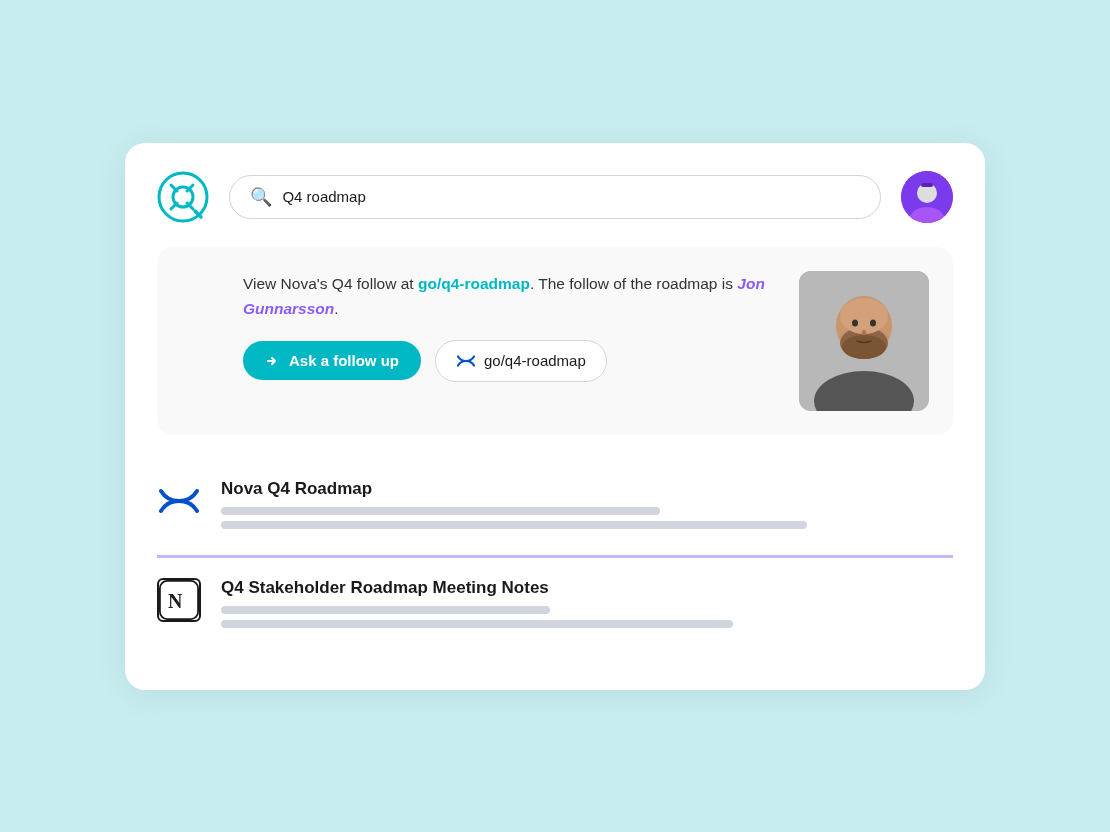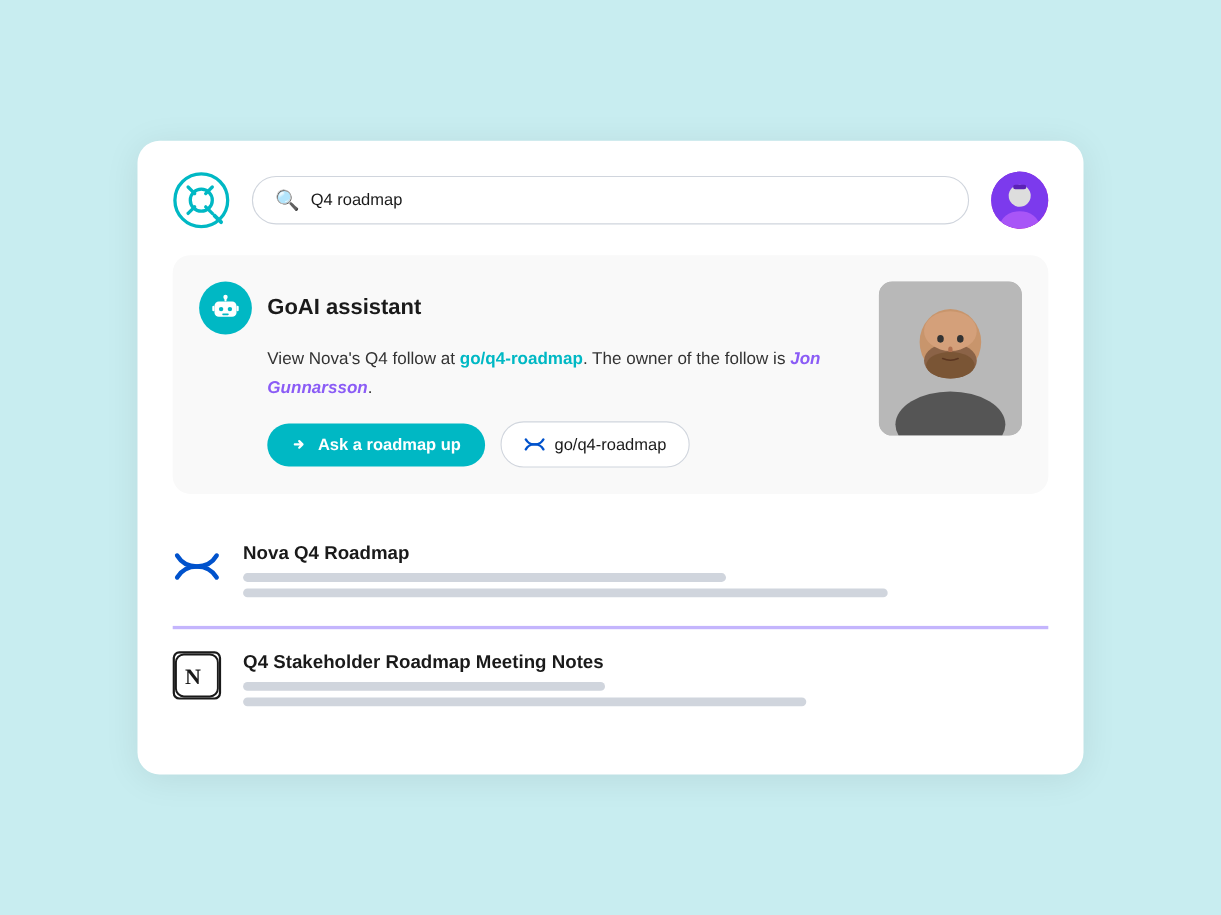--- a/index.html
+++ b/index.html
@@ -253,45 +253,29 @@
           <ellipse cx="26" cy="22" rx="10" ry="10" fill="#ddd"></ellipse>
           <ellipse cx="26" cy="50" rx="18" ry="14" fill="#a855f7"></ellipse>
           <rect x="20" y="12" width="12" height="4" rx="2" fill="#5b21b6"></rect>
         </svg>
       </div>
     </div>
   </div>
 
   <div class="ai-card">
     <div class="ai-left">
-      <div class="ai-header">
-
-        <div class="ai-bot-icon">
-          <svg width="28" height="28" viewBox="0 0 28 28" fill="none" xmlns="http://www.w3.org/2000/svg">
-            <rect x="4" y="8" width="20" height="14" rx="4" fill="white"></rect>
-            <circle cx="10" cy="15" r="2" fill="#00b8c4"></circle>
-            <circle cx="18" cy="15" r="2" fill="#00b8c4"></circle>
-            <rect x="11" y="19" width="6" height="1.5" rx="0.75" fill="#00b8c4"></rect>
-            <rect x="13" y="4" width="2" height="4" rx="1" fill="white"></rect>
-            <circle cx="14" cy="4" r="2" fill="white"></circle>
-            <rect x="2" y="12" width="2" height="5" rx="1" fill="white"></rect>
-            <rect x="24" y="12" width="2" height="5" rx="1" fill="white"></rect>
-          </svg>
-        </div>
-        <span class="ai-title">GoAI assistant</span>
-      </div>
       <div class="ai-body">
-        <span>View Nova's Q4 follow at </span><a class="ai-link">go/q4-roadmap</a><span>. The owner of the follow is </span><a class="ai-link-blue">Jon Gunnarsson</a><span>.</span>
+        <span>View Nova's Q4 follow at </span><a class="ai-link">go/q4-roadmap</a><span>. The follow of the roadmap is </span><a class="ai-link-blue">Jon Gunnarsson</a><span>.</span>
       </div>
       <div class="ai-actions">
         <button class="btn-followup">
           <svg width="16" height="16" viewBox="0 0 16 16" fill="none" xmlns="http://www.w3.org/2000/svg">
             <path d="M3 8 L10 8 M7 5 L10 8 L7 11" stroke="white" stroke-width="2" stroke-linecap="round" stroke-linejoin="round"></path>
           </svg>
-          <span>Ask a roadmap up</span>
+          <span>Ask a follow up</span>
         </button>
         <button class="btn-link">
 
           <svg width="20" height="20" viewBox="0 0 20 20" fill="none" xmlns="http://www.w3.org/2000/svg">
             <path d="M2 14.5 C3.5 12 5 10 10 10 C15 10 16.5 8 18 5.5" stroke="#0052cc" stroke-width="2.2" stroke-linecap="round"></path>
             <path d="M2 5.5 C3.5 8 5 10 10 10 C15 10 16.5 12 18 14.5" stroke="#0052cc" stroke-width="2.2" stroke-linecap="round"></path>
           </svg>
           <span>go/q4-roadmap</span>
         </button>
       </div>

